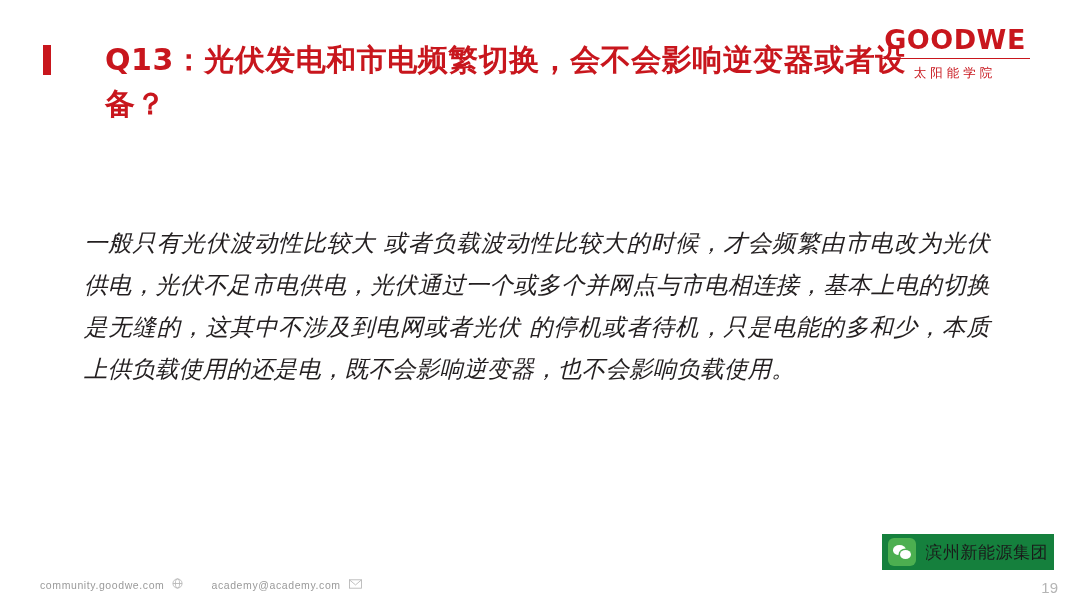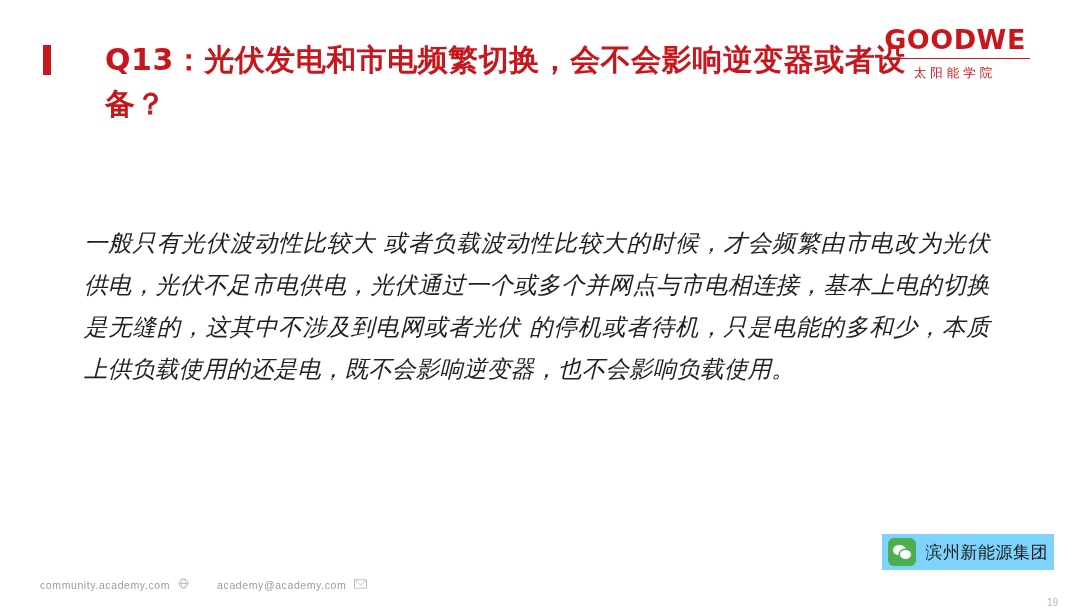--- a/index.html
+++ b/index.html
@@ -107,35 +107,35 @@
     gap: 8px;
   }
   .icon-globe, .icon-mail {
     display: inline-block;
     opacity: 0.75;
   }
 
   .page-number {
     position: absolute;
     right: 22px;
-    bottom: 0;
-    font-size: 10px;
+    bottom: 12px;
+    font-size: 15px;
     color: #b5b5b5;
     font-family: "Liberation Sans", sans-serif;
   }
 
   
   .wechat-badge {
     position: absolute;
     right: 26px;
     bottom: 38px;
     display: flex;
     align-items: center;
     gap: 10px;
-    background: #7dd3fc;
+    background: #15803d;
     padding: 4px 6px;
   }
   .wechat-icon {
     width: 28px;
     height: 28px;
     border-radius: 6px;
     background: #4caf50;
     position: relative;
     flex: 0 0 auto;
   }
@@ -175,21 +175,21 @@
 
 <div class="title-wrap">
   <div class="title-bar"></div>
   <div class="title-text">Q13：光伏发电和市电频繁切换，会不会影响逆变器或者设备？</div>
 </div>
 
 <div class="body-copy">一般只有光伏波动性比较大 或者负载波动性比较大的时候，才会频繁由市电改为光伏供电，光伏不足市电供电，光伏通过一个或多个并网点与市电相连接，基本上电的切换是无缝的，这其中不涉及到电网或者光伏 的停机或者待机，只是电能的多和少，本质上供负载使用的还是电，既不会影响逆变器，也不会影响负载使用。</div>
 
 <div class="footer">
   <div class="footer-item">
-    <span>community.academy.com</span>
+    <span>community.goodwe.com</span>
     <span class="icon-globe">
       <svg width="11" height="11" viewBox="0 0 12 12" fill="none" stroke="#9a9a9a" stroke-width="0.9">
         <circle cx="6" cy="6" r="5"></circle>
         <ellipse cx="6" cy="6" rx="2.3" ry="5"></ellipse>
         <line x1="1" y1="6" x2="11" y2="6"></line>
       </svg>
     </span>
   </div>
   <div class="footer-item">
     <span>academy@academy.com</span>

